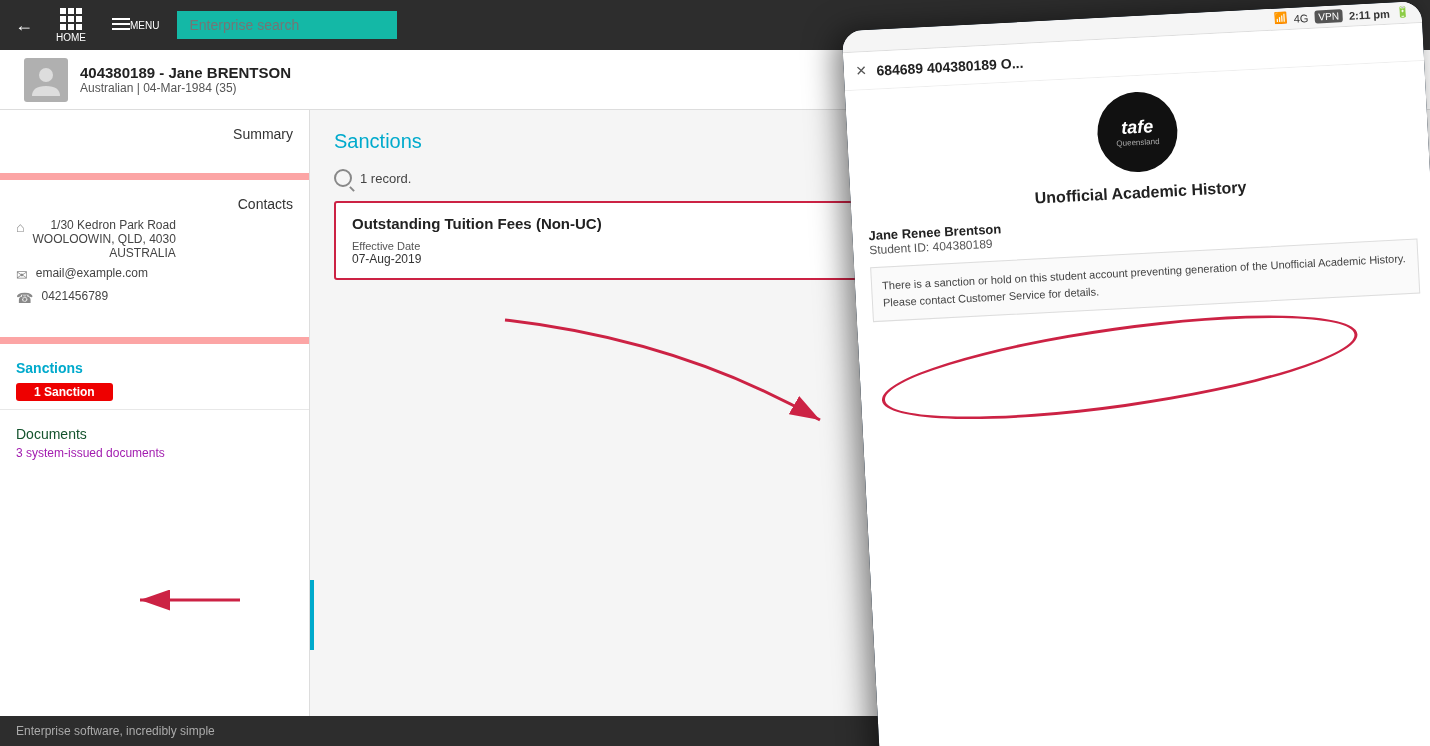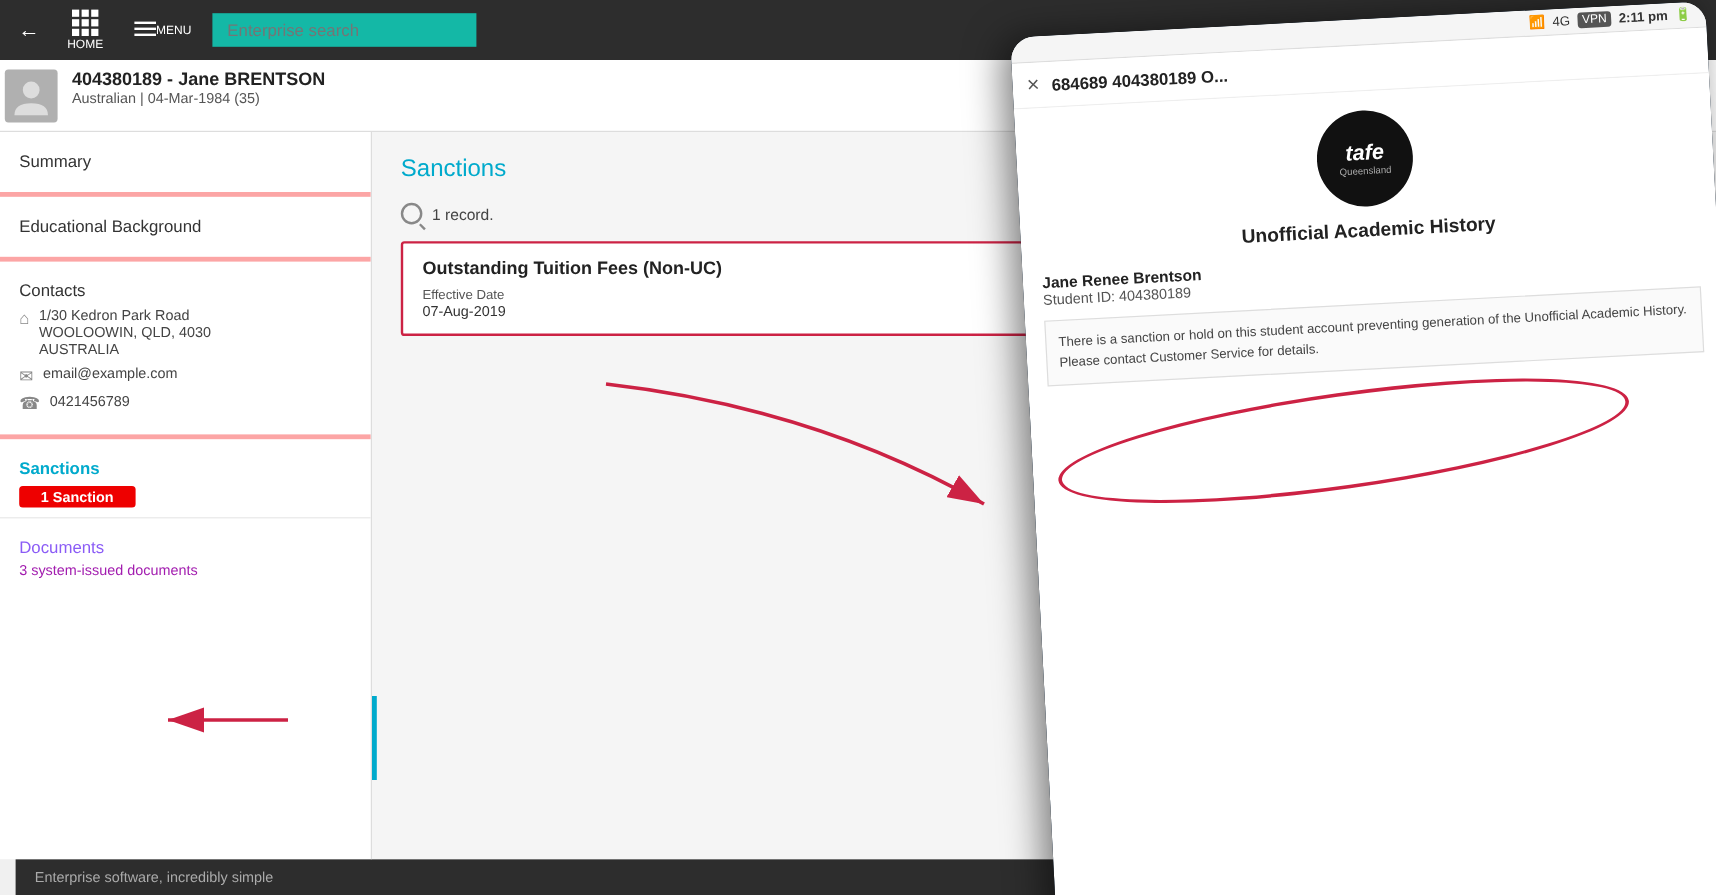--- a/index.html
+++ b/index.html
@@ -78,21 +78,22 @@
       font-size: 13px;
       cursor: pointer;
       border-color: #cc2244;
     }
 
     
     .profile-bar {
       background: #fff;
       border-bottom: 1px solid #ddd;
       display: flex;
-      padding: 8px 4px;
+      align-items: center;
+      padding: 8px 24px;
       gap: 12px;
       height: 60px;
     }
     .avatar {
       width: 44px; height: 44px;
       background: #b0b0b0;
       border-radius: 3px;
       display: flex; align-items: center; justify-content: center;
       overflow: hidden;
     }
@@ -115,22 +116,23 @@
 
     
     .sidebar {
       width: 310px;
       background: #fff;
       border-right: 1px solid #ddd;
       overflow-y: auto;
       flex-shrink: 0;
     }
     .sidebar-section {
-      padding: 16px 16px 12px 16px;
-      border-bottom: 4px solid #fca5a5;
+      padding: 16px 16px 25px 16px;
+      border-bottom: 7px solid #fca5a5;
+      text-align: right;
     }
     .sidebar-section-title {
       font-size: 14px;
       color: #333;
       font-weight: normal;
       margin-bottom: 6px;
     }
     .sidebar-contacts .contact-item {
       display: flex;
       align-items: flex-start;
@@ -164,21 +166,21 @@
       padding: 2px 18px;
       border-radius: 3px;
       font-size: 12px;
       font-weight: bold;
     }
     .documents-section {
       padding: 16px 16px 10px 16px;
     }
     .documents-title {
       font-size: 14px;
-      color: #8b5cf6;
+      color: #14532d;
       font-weight: normal;
       margin-bottom: 4px;
     }
     .documents-sub {
       font-size: 12px;
       color: #a21caf;
     }
 
     
     .content-area {
@@ -240,21 +242,20 @@
 
     
     .footer {
       background: #2d2d2d;
       color: #aaa;
       font-size: 12px;
       padding: 0 16px;
       height: 30px;
       display: flex;
       align-items: center;
-      margin-left: 13px;
     }
 
     
     .phone-overlay {
       position: absolute;
       top: 0;
       right: 0;
       width: 620px;
       height: 746px;
       pointer-events: none;
@@ -400,23 +401,20 @@
     </div>
   </div>
 </div>
 
 <div class="main-layout">
 
   <div class="sidebar">
     <div class="sidebar-section">
       <div class="sidebar-section-title">Summary</div>
     </div>
-    <div class="sidebar-section">
-      <div class="sidebar-section-title">Educational Background</div>
-    </div>
     <div class="sidebar-section sidebar-contacts">
       <div class="sidebar-section-title">Contacts</div>
       <div class="contact-item">
         <span class="contact-icon">⌂</span>
         <div>
           <div>1/30 Kedron Park Road</div>
           <div>WOOLOOWIN, QLD, 4030</div>
           <div>AUSTRALIA</div>
         </div>
       </div>

